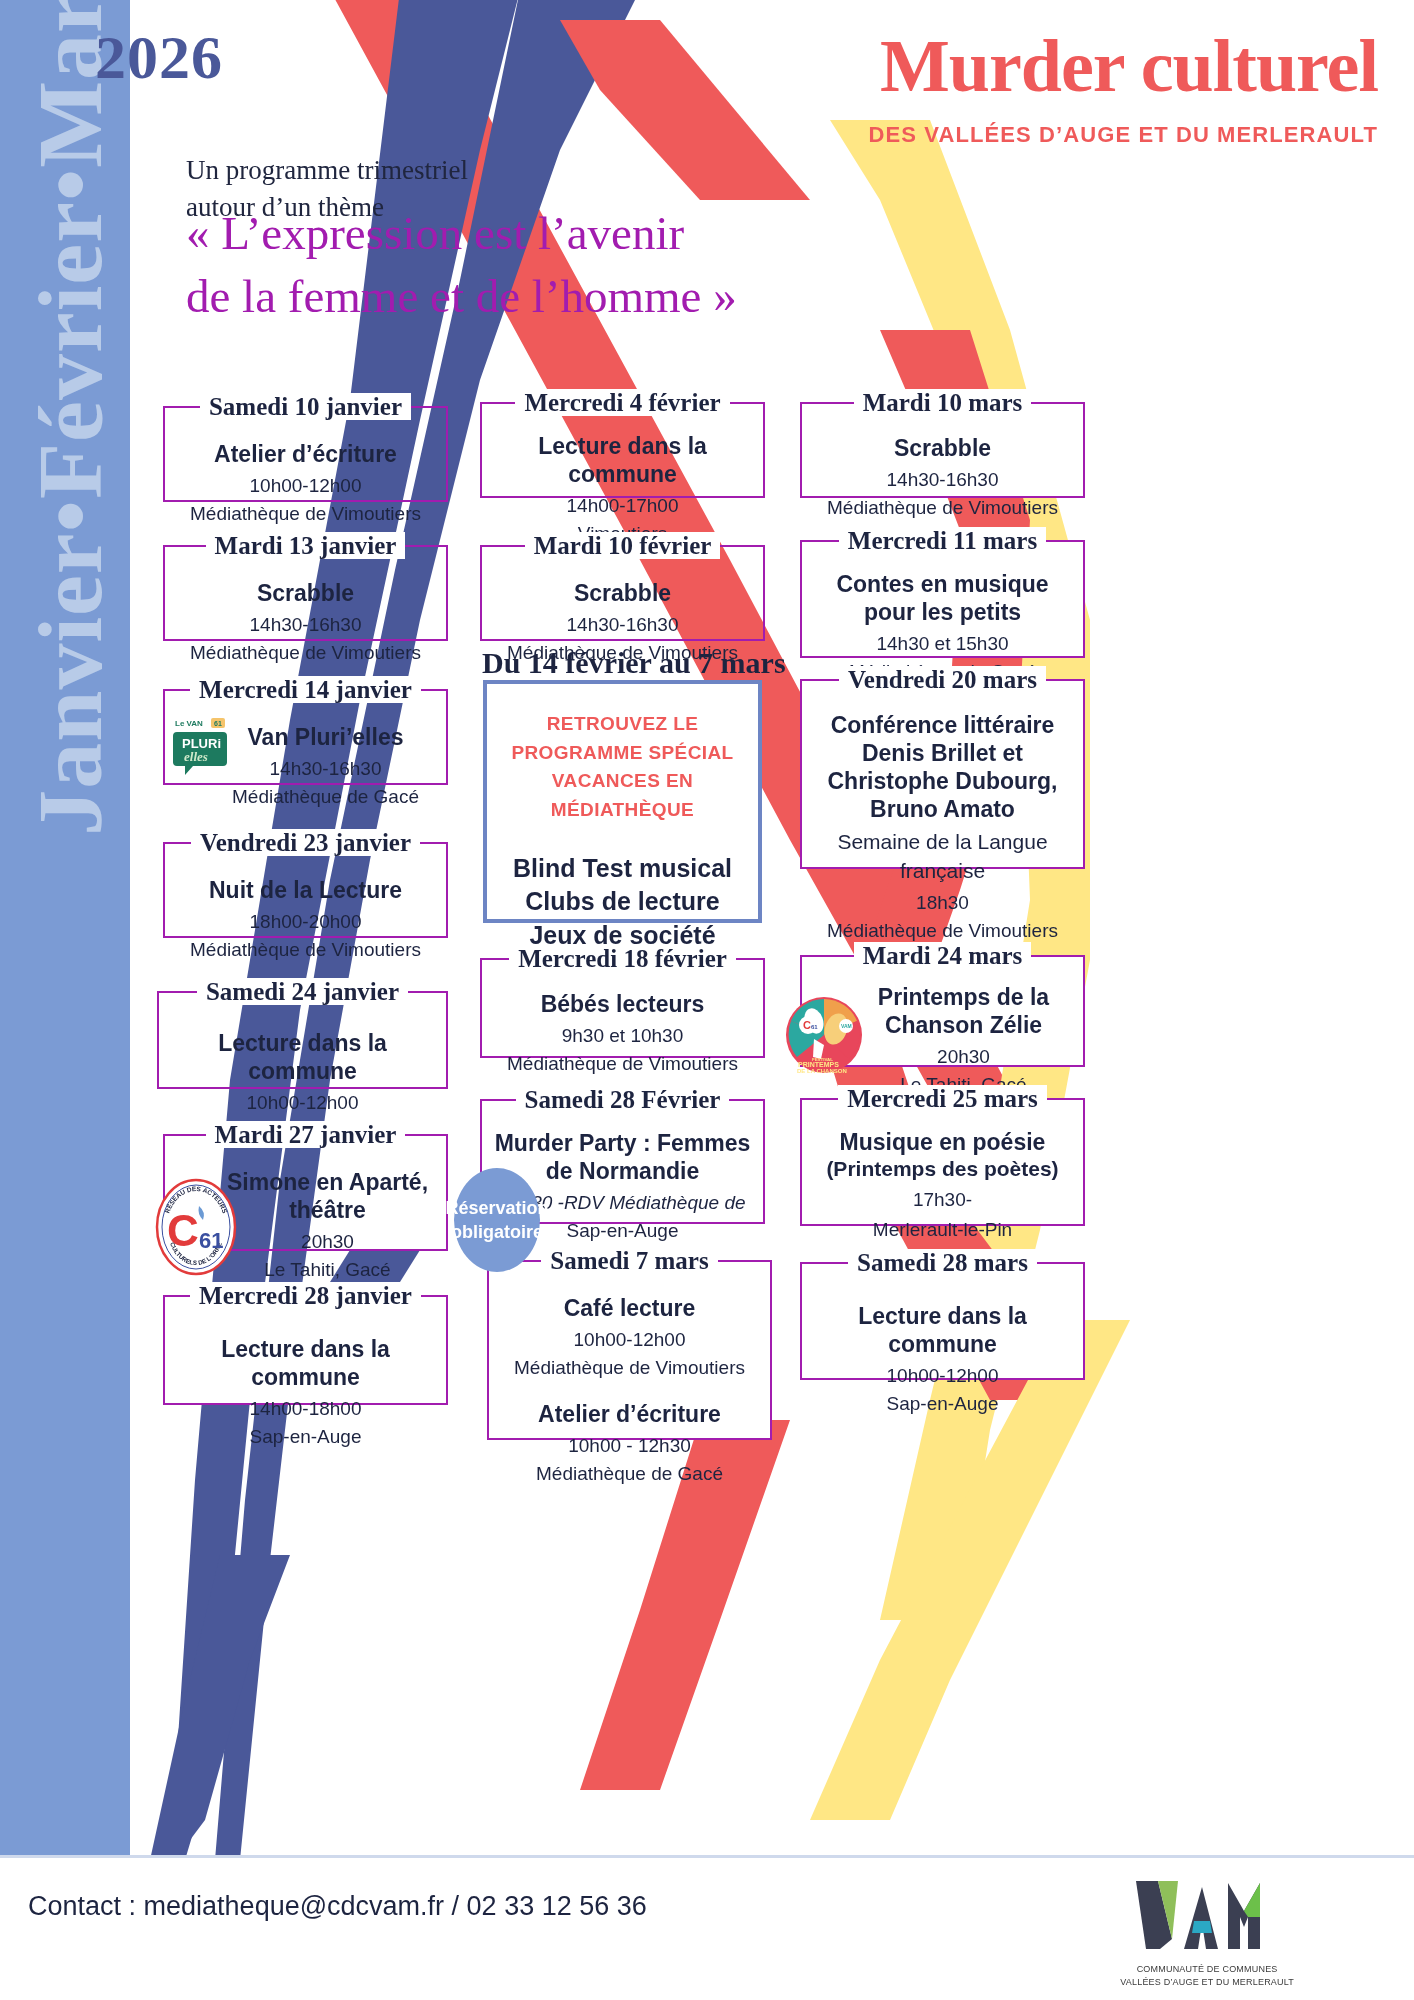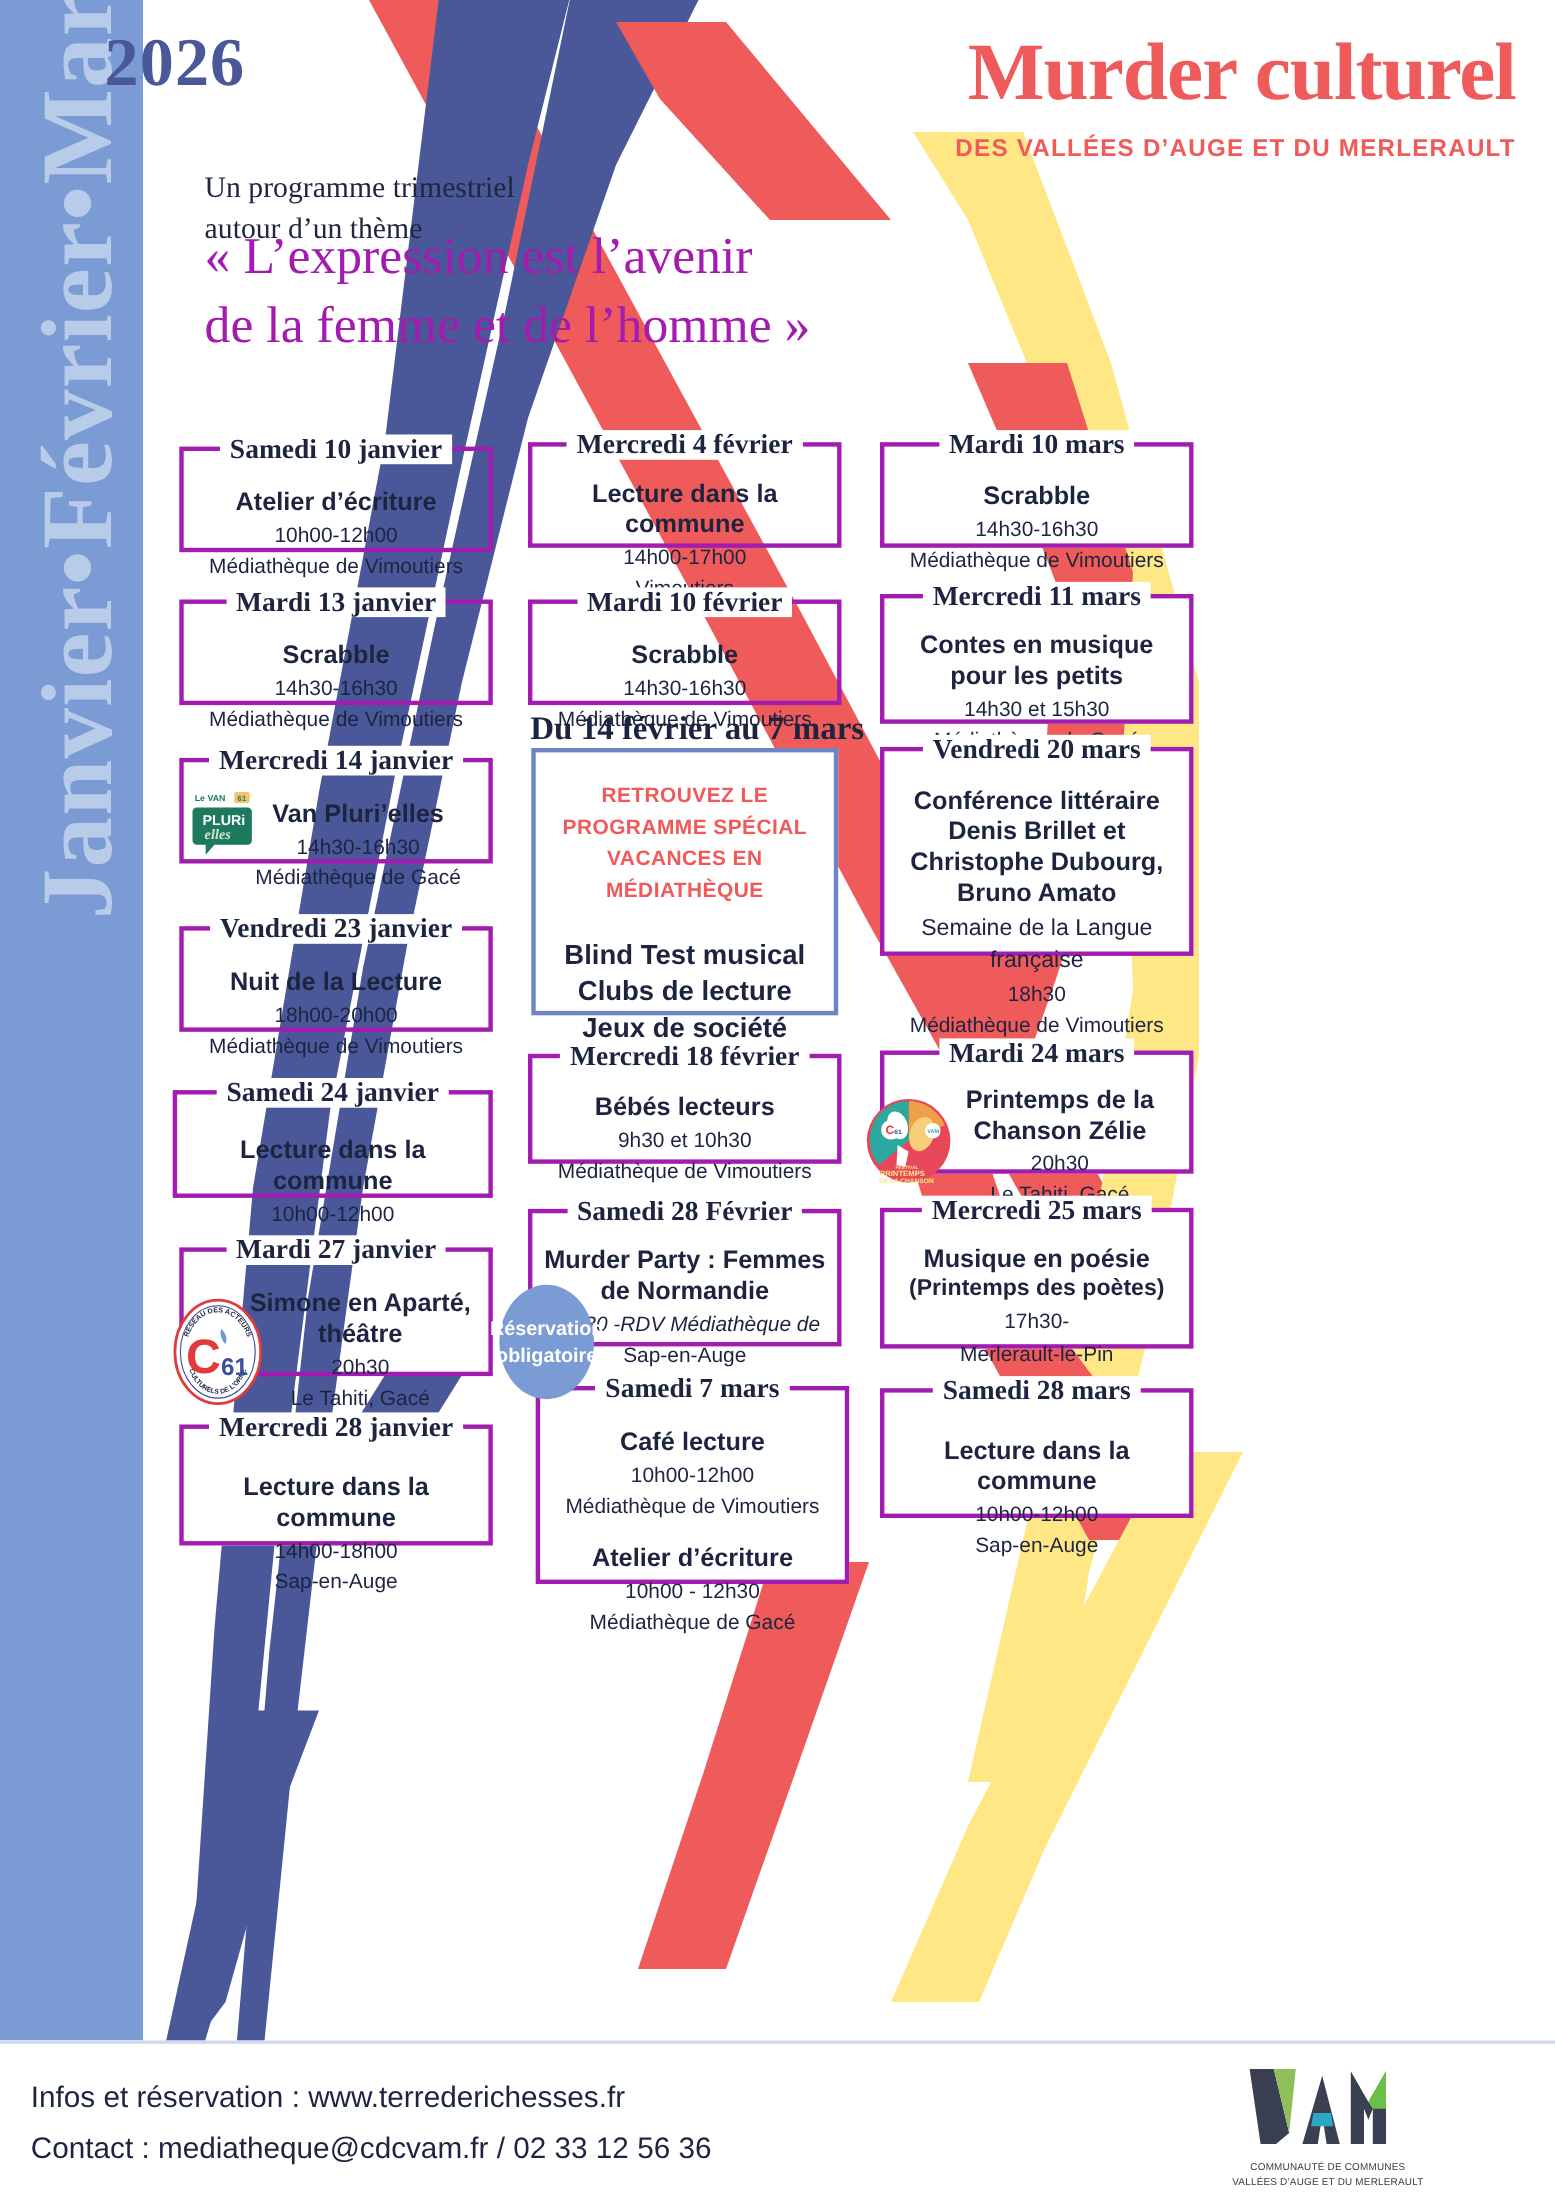--- a/index.html
+++ b/index.html
@@ -64,21 +64,21 @@
     position: absolute; left: 186px; top: 202px; z-index: 5;
     font-family: "Liberation Serif", serif; font-size: 47px;
     color: #a21caf; line-height: 1.35; white-space: nowrap;
   }
 
   
   .grid { position: absolute; left: 0; top: 0; width: 1414px; height: 1855px; z-index: 4; }
 
   .card {
     position: absolute;
-    border: 4px solid #a21caf;
+    border: 2px solid #a21caf;
     background: transparent;
     padding: 6px 8px 10px 8px;
   }
   .card.white { background: #ffffff; }
   .card-date {
     position: absolute; top: -15px; left: 0; right: 0;
     text-align: center;
     font-family: "Liberation Serif", serif; font-weight: 700;
     font-size: 25px; color: #1d2440;
     line-height: 28px; white-space: nowrap;
@@ -420,21 +420,20 @@
         <div class="ev-sub">10h00-12h00</div>
         <div class="ev-sub tight">Sap-en-Auge</div>
       </div>
     </div>
 
   </div>
 
   <div class="footer">
     <div class="footer-rule"></div>
     <div class="footer-text">
-      <div class="footer-line">Infos et réservation : www.terrederichesses.fr</div>
       <div class="footer-line">Contact : mediatheque@cdcvam.fr / 02 33 12 56 36</div>
     </div>
     <div class="vam">
       <svg width="150" height="76" viewBox="0 0 150 76">
         <polygon points="4,4 26,4 40,62 28,72 14,72" fill="#3b3f52"></polygon>
         <polygon points="26,4 46,4 40,62" fill="#8fbf5a"></polygon>
         <polygon points="52,72 70,10 86,72 74,72 70,46 66,72" fill="#3b3f52"></polygon>
         <polygon points="62,44 78,44 80,56 60,56" fill="#2ba8c4"></polygon>
         <polygon points="96,72 96,6 112,34 128,6 128,72 116,72 116,40 112,50 108,40 108,72" fill="#3b3f52"></polygon>
         <polygon points="112,34 128,6 128,40 116,40" fill="#6cc04a"></polygon>

